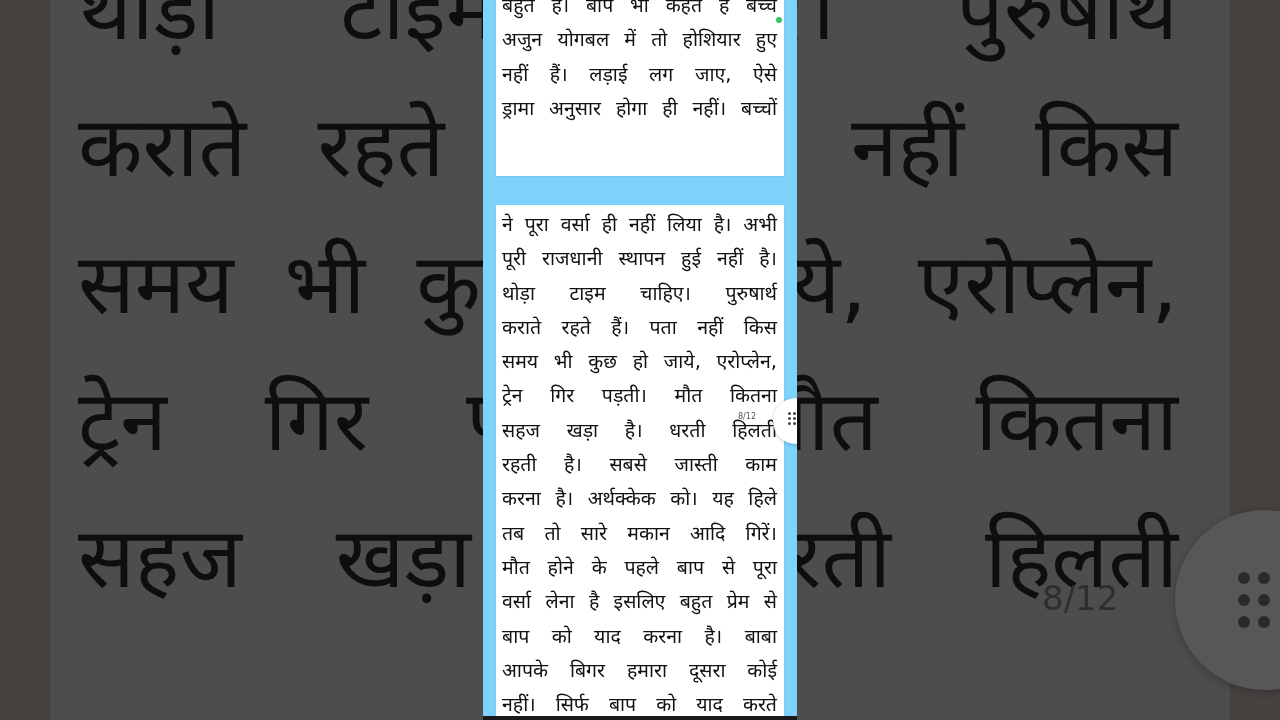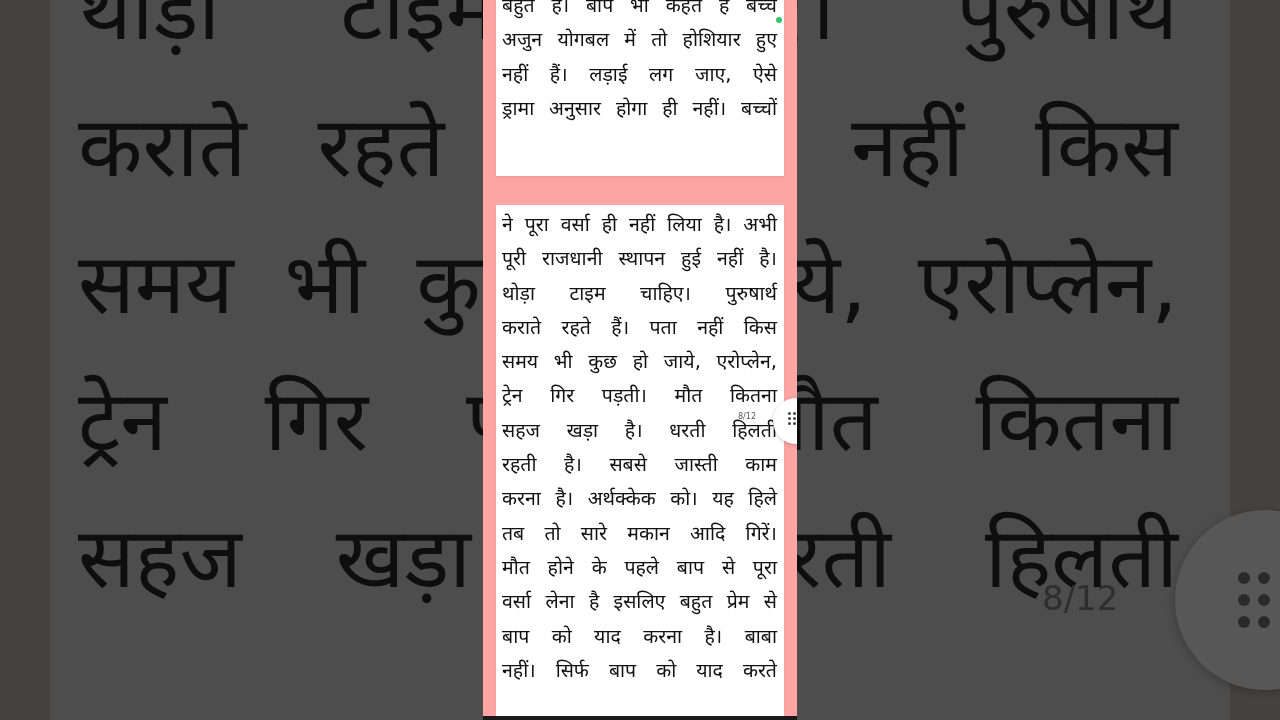--- a/index.html
+++ b/index.html
@@ -32,21 +32,21 @@
     }
     .bg-fab-dots span { width: 12px; height: 12px; border-radius: 50%; background: #2a2a2a; }
     .bg-indicator {
       position: absolute; left: 1042px; top: 578px; font-size: 34px; color: #2e2e2e;
       font-family: "DejaVu Sans", sans-serif;
     }
 
     
     .phone {
       position: absolute; left: 483px; top: 0; width: 314px; height: 720px;
-      background: #fca5a5; overflow: hidden;
+      background: #7dd3fc; overflow: hidden;
     }
     .page {
       position: absolute; left: 13px; width: 288px; background: #ffffff;
       box-shadow: 0 1px 2px rgba(0,0,0,0.08);
     }
     .page-a { top: -20px; height: 196px; }
     .page-b { top: 205px; height: 515px; }
     .page-text {
       padding: 0 7px 0 6px;
       font-family: "DejaVu Sans", sans-serif; font-size: 19.5px; line-height: 34.3px;
@@ -268,20 +268,27 @@
         </div>
         <div class="tl">
           <span>बाप</span>
           <span>को</span>
           <span>याद</span>
           <span>करना</span>
           <span>है।</span>
           <span>बाबा</span>
         </div>
         <div class="tl">
+          <span>आपके</span>
+          <span>बिगर</span>
+          <span>हमारा</span>
+          <span>दूसरा</span>
+          <span>कोई</span>
+        </div>
+        <div class="tl">
           <span>नहीं।</span>
           <span>सिर्फ</span>
           <span>बाप</span>
           <span>को</span>
           <span>याद</span>
           <span>करते</span>
         </div>
       </div>
   </div>
   <div class="page-indicator">8/12</div>

